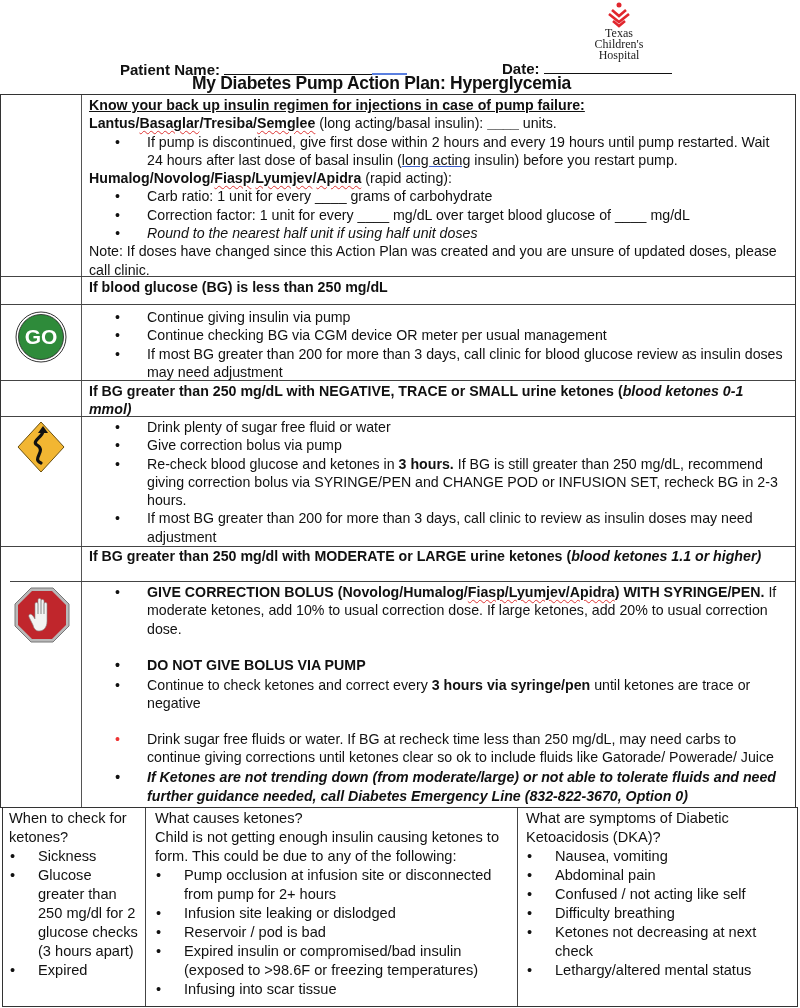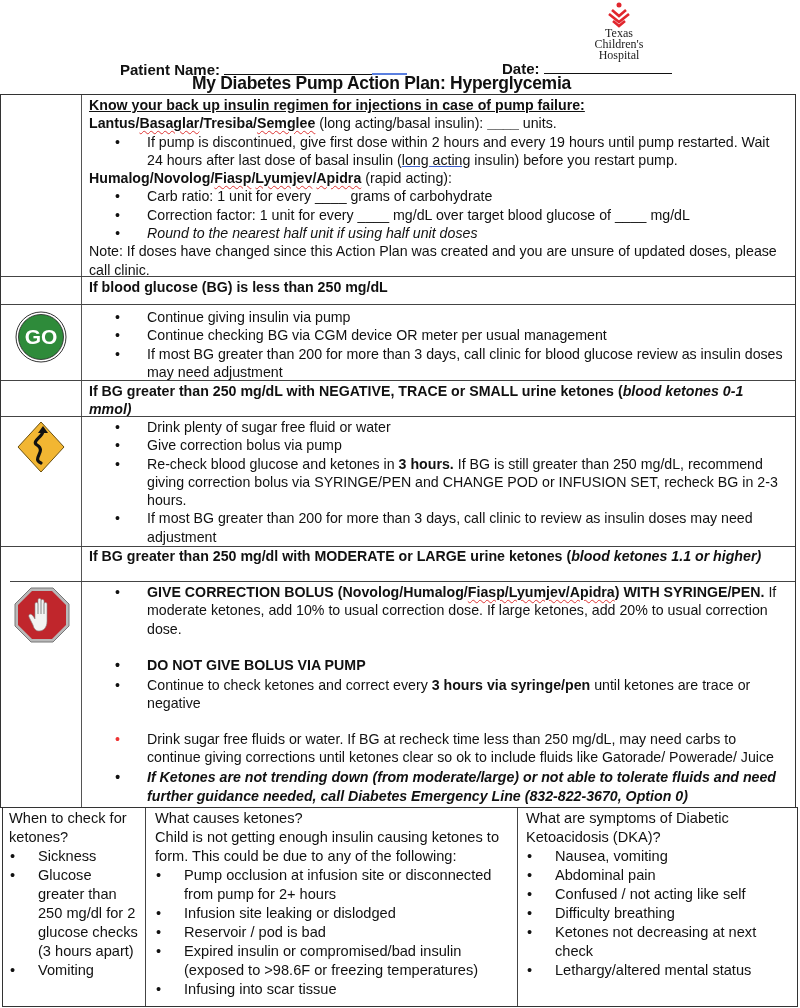--- a/index.html
+++ b/index.html
@@ -136,21 +136,21 @@
     </ul>
   </div>
 </div>
 
 <div class="bottom">
   <div class="bcol c1">
     <div>When to check for ketones?</div>
     <ul>
       <li>Sickness</li>
       <li>Glucose greater than 250 mg/dl for 2 glucose checks (3 hours apart)</li>
-      <li>Vomiting</li>
+      <li>Expired</li>
     </ul>
   </div>
   <div class="bcol c2">
     <div>What causes ketones?</div>
     <div>Child is not getting enough insulin causing ketones to form. This could be due to any of the following:</div>
     <ul>
       <li>Pump occlusion at infusion site or disconnected from pump for 2+ hours</li>
       <li>Infusion site leaking or dislodged</li>
       <li>Reservoir / pod is bad</li>
       <li>Expired insulin or compromised/bad insulin (exposed to &gt;98.6F or freezing temperatures)</li>

